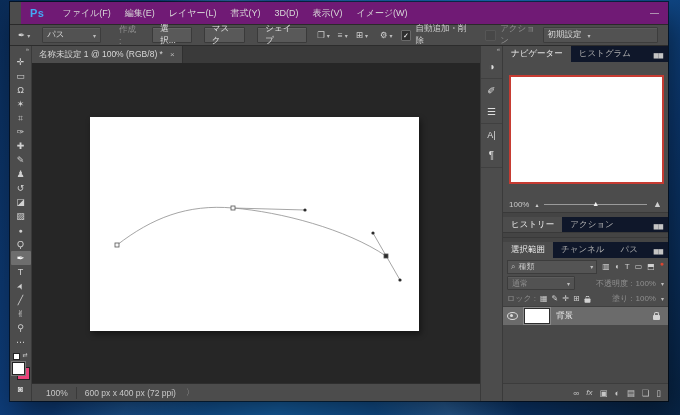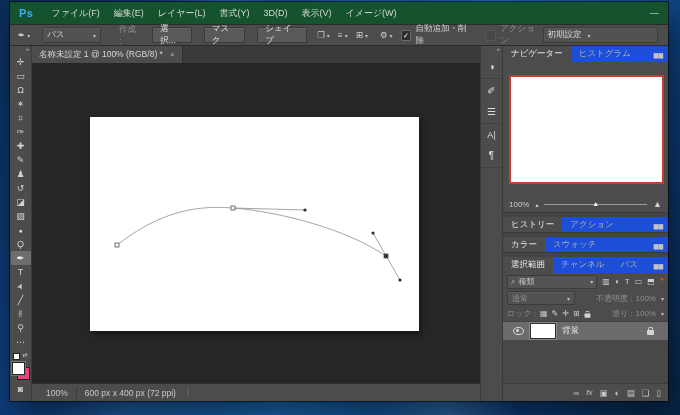--- a/index.html
+++ b/index.html
@@ -5,21 +5,21 @@
   html,body{margin:0;padding:0}
   body{width:680px;height:415px;overflow:hidden;position:relative;
        font-family:"Liberation Sans","DejaVu Sans",sans-serif;
        background:linear-gradient(118deg,#0a2c58 0%,#0f4182 30%,#1767b0 55%,#0c3a74 82%,#082648 100%)}
   .beam{position:absolute;inset:0;pointer-events:none}
   .beam1{background:linear-gradient(62deg,transparent 42%,rgba(140,200,255,.22) 50%,transparent 58%)}
   .beam2{background:linear-gradient(118deg,transparent 30%,rgba(120,190,255,.12) 38%,transparent 47%)}
   .win{position:absolute;left:10px;top:2px;width:658px;height:399px;background:#4c4c4c;
        box-shadow:0 0 0 1px rgba(0,0,0,.55),6px 14px 30px rgba(0,0,0,.5)}
   
-  .menubar{position:absolute;left:0;top:0;right:0;height:22px;background:#14532d;display:flex;align-items:center;color:#d8d8d8;font-size:9px}
+  .menubar{position:absolute;left:11px;top:0;right:0;height:22px;background:#701a75;display:flex;align-items:center;color:#d8d8d8;font-size:9px}
   .logo{color:var(--accent);font-weight:bold;font-size:11px;margin:0 11px 0 9px;letter-spacing:.5px}
   .mi{padding:8px 7px;line-height:22px;white-space:nowrap}
   .winctl{margin-left:auto;display:flex;align-self:stretch}
   .wc{width:27px;display:flex;align-items:center;justify-content:center;font-size:9px;color:#cfcfcf}
   
   .optbar{position:absolute;left:0;top:22px;right:0;height:22px;background:#4c4c4c;border-top:1px solid #2a2a2a;
           border-bottom:1px solid #2c2c2c;display:flex;align-items:center;font-size:8.5px;color:#d2d2d2;box-sizing:border-box}
   .ob{display:flex;align-items:center}
   .tiny{font-size:6px;color:#bdbdbd;margin-left:2px}
   .dd{background:#525252;border:1px solid #3c3c3c;border-radius:1px;height:14px;display:flex;align-items:center;
@@ -54,21 +54,21 @@
              display:flex;align-items:center;font-size:8.5px;color:#c9c9c9;box-sizing:border-box}
   .vsep{width:1px;height:12px;background:#3a3a3a;margin:0 8px}
   
   .dock{position:absolute;left:470px;top:44px;width:23px;bottom:0;background:#4c4c4c;border-left:1px solid #3a3a3a;
         border-right:1px solid #3a3a3a;box-sizing:border-box;display:flex;flex-direction:column;align-items:center;color:#d5d5d5}
   .dockhead{height:9px;font-size:6px;color:#b5b5b5;align-self:flex-end;margin-right:2px}
   .dgrp{width:100%;display:flex;flex-direction:column;align-items:center;gap:10px;padding:6px 0;border-bottom:1px solid #404040}
   .dico{font-size:10px;color:#dedede}
   
   .panels{position:absolute;left:493px;top:44px;right:0;bottom:0;background:#4c4c4c;display:flex;flex-direction:column}
-  .tabrow{background:#1d4ed8;display:flex;font-size:8.5px;color:#b2b2b2;position:relative;flex:none}
+  .tabrow{background:#0f172a;display:flex;font-size:8.5px;color:#b2b2b2;position:relative;flex:none}
   .ptab{padding:0 8px;display:flex;align-items:center}
   .ptab.act{background:#4c4c4c;color:#ececec}
   .pmenu{position:absolute;right:5px;top:50%;transform:translateY(-50%);color:#c4c4c4;font-size:6px}
   .navtabs{height:16px}
   .navbody{height:134px;position:relative;flex:none}
   .navthumb{position:absolute;left:6px;top:13px;right:4px;height:105px;background:#fff;border:2px solid var(--nav-border)}
   .zoomrow{height:16px;display:flex;align-items:center;font-size:8px;color:#c9c9c9;padding:0 6px;gap:6px;flex:none}
   .ztrack{flex:1;height:1px;background:#9a9a9a;position:relative}
   .zthumb{position:absolute;left:50%;top:-4px;transform:translateX(-50%);color:#f2f2f2;font-size:7px}
   .mtn-s{font-size:6px;color:#cfcfcf}.mtn-l{font-size:9px;color:#cfcfcf}
@@ -77,21 +77,21 @@
   .layertabs{height:16px}
   .filterrow{height:17px;display:flex;align-items:center;padding:0 4px;gap:5px;font-size:8px;color:#cfcfcf;flex:none}
   .searchdd{width:84px;height:12px;background:#545454;border:1px solid #3c3c3c;display:flex;align-items:center;gap:3px;padding:0 3px;color:#c9c9c9}
   .fico{font-size:8px;color:#d0d0d0}
   .reddot{margin-left:auto;color:var(--red-toggle);font-size:7px;align-self:flex-start;margin-top:2px}
   .blendrow{height:16px;display:flex;align-items:center;padding:0 4px;font-size:8px;color:#cfcfcf;flex:none;gap:5px}
   .lockrow{height:15px;display:flex;align-items:center;padding:0 4px;font-size:8px;color:#cfcfcf;flex:none;gap:4px}
   .lico{font-size:8px;color:#cdcdcd}
   .rightlbl{margin-left:auto;display:flex;align-items:center;gap:3px}
   .lsep{height:1px;background:#3f3f3f;flex:none}
-  .layerrow{height:18px;background:#6b6b6b;display:flex;align-items:center;font-size:8.5px;color:#eaeaea;flex:none;gap:6px;padding:0 10px}
+  .layerrow{height:18px;background:#6b6b6b;display:flex;align-items:center;font-size:8.5px;color:#eaeaea;flex:none;gap:6px;padding:0 4px}
   .eye{width:9px;height:6px;border:1px solid #dcdcdc;border-radius:50%;position:relative}
   .eye::after{content:'';position:absolute;left:2px;top:0.5px;width:3px;height:3px;border-radius:50%;background:#dcdcdc}
   .lthumb{width:24px;height:14px;background:#fff;border:1px solid #2e2e2e;box-shadow:0 0 0 1px #8a8a8a}
   .lk{width:7px;height:5px;background:#d3d3d3;border-radius:1px;position:relative;margin-top:3px}
   .lk::before{content:'';position:absolute;left:1px;top:-3px;width:3px;height:3px;border:1px solid #d3d3d3;border-bottom:none;border-radius:2px 2px 0 0}
   .lk.sm{transform:scale(.85)}
   .listarea{flex:1;background:#484848}
   .lbottom{height:17px;border-top:1px solid #3c3c3c;display:flex;align-items:center;justify-content:flex-end;gap:7px;padding:0 7px;color:#c6c6c6;font-size:8.5px;flex:none}
   .fx{font-style:italic;font-size:8px}
 </style>
@@ -303,25 +303,20 @@
       <span class="mtn-l">▲</span>
     </div>
 
     <div class="gsep"></div>
     <div class="tabrow grptabs">
       <span class="ptab act">ヒストリー</span>
       <span class="ptab">アクション</span>
       <span class="pmenu">▆▆</span>
     </div>
     <div class="gsep"></div>
-    <div class="tabrow grptabs">
-      <span class="ptab act">カラー</span>
-      <span class="ptab">スウォッチ</span>
-      <span class="pmenu">▆▆</span>
-    </div>
     <div class="gsep"></div>
 
     <div class="tabrow layertabs">
       <span class="ptab act">選択範囲</span>
       <span class="ptab">チャンネル</span>
       <span class="ptab">パス</span>
       <span class="pmenu">▆▆</span>
     </div>
 
     <div class="filterrow">

